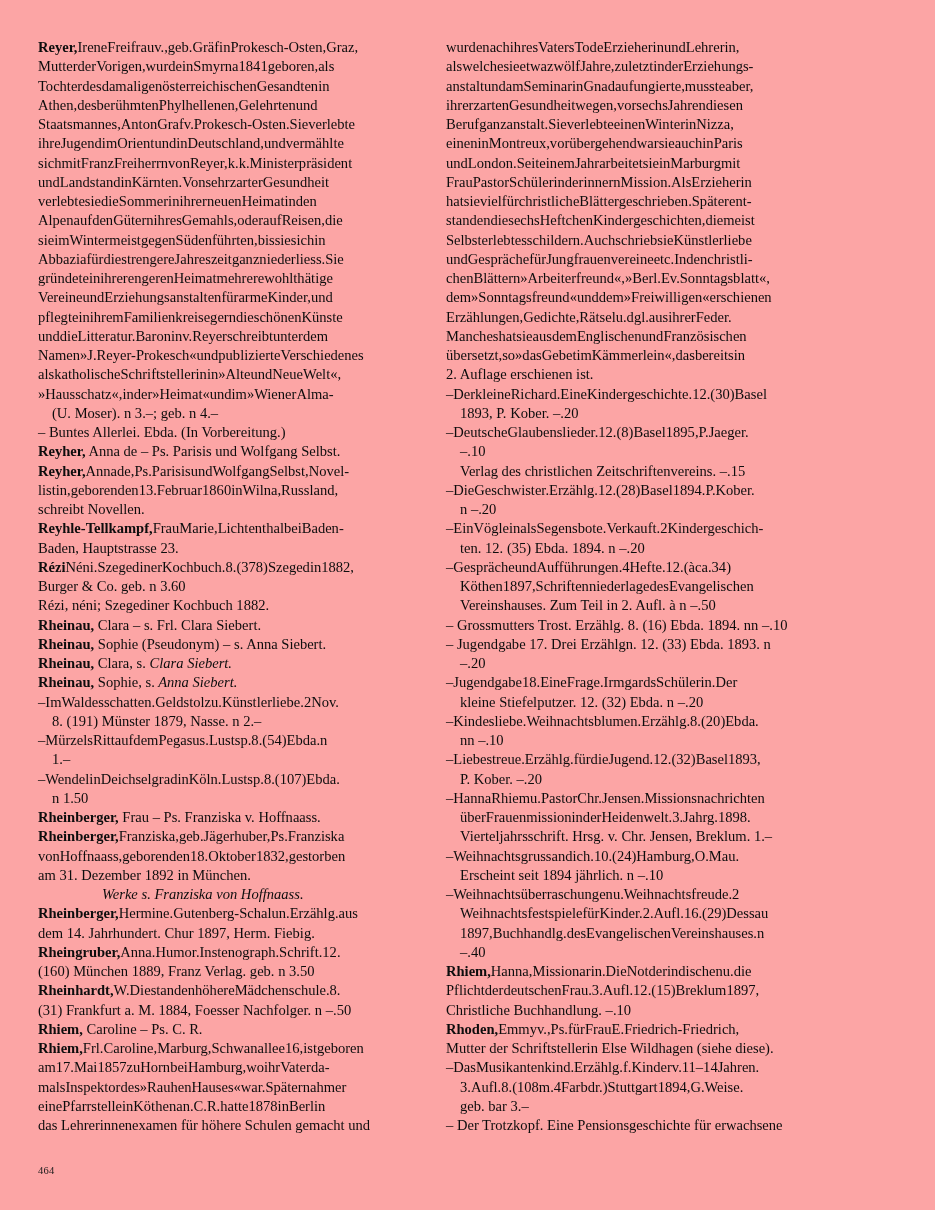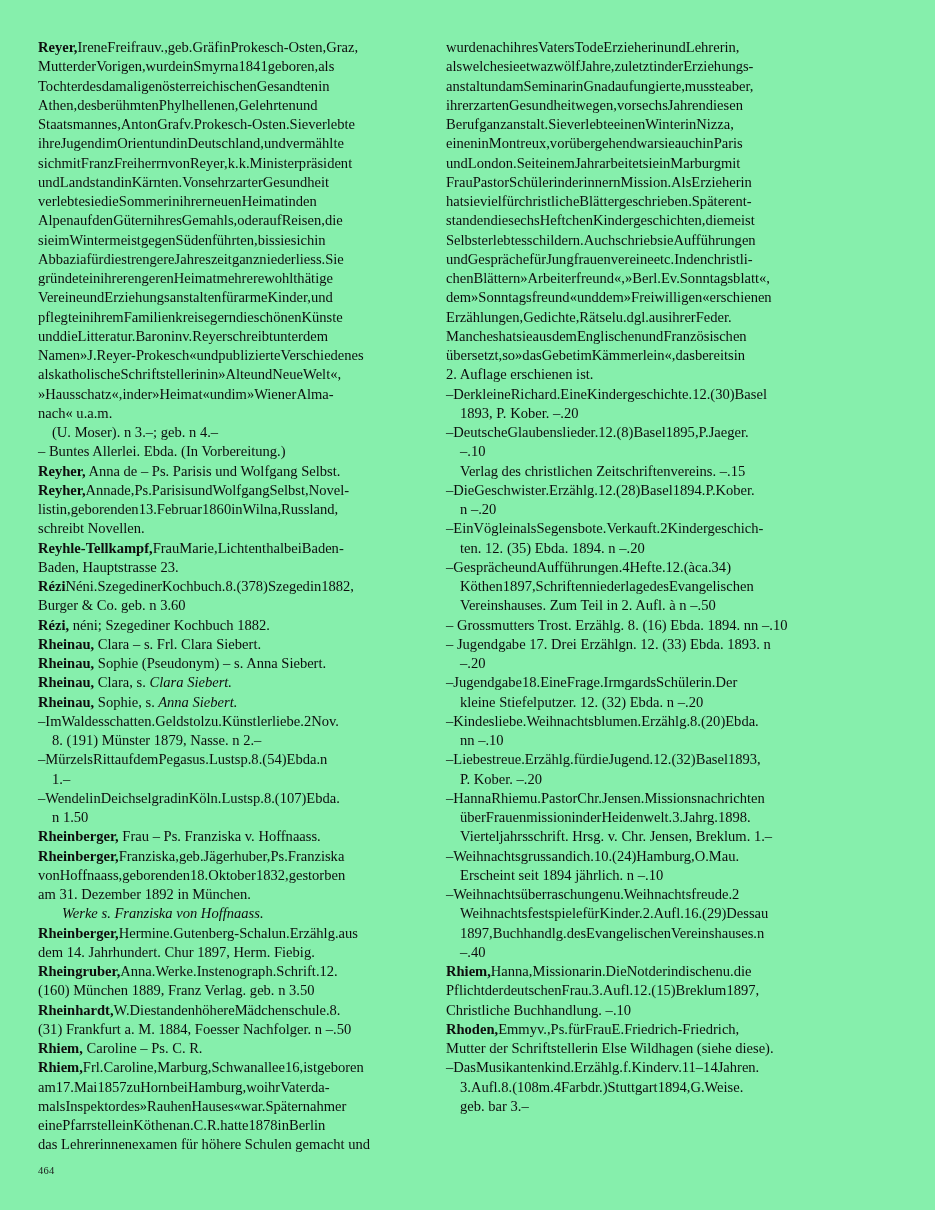--- a/index.html
+++ b/index.html
@@ -14,21 +14,21 @@
     font-family: "Liberation Serif", "DejaVu Serif", serif;
     color: #0d0d0d;
     overflow: hidden;
   }
 
   #page {
     position: absolute;
     left: 0; top: 0;
     width: 935px;
     height: 1210px;
-    background: #86efac;
+    background: #fca5a5;
   }
 
   .columns {
     position: absolute;
     left: 38px;
     top: 38px;
     width: 788px;
     height: 1120px;
     display: flex;
     flex-direction: row;
@@ -109,21 +109,20 @@
           <div class="ln"><span>Alpen</span><span>auf</span><span>den</span><span>Gütern</span><span>ihres</span><span>Gemahls,</span><span>oder</span><span>auf</span><span>Reisen,</span><span>die</span></div>
           <div class="ln"><span>sie</span><span>im</span><span>Winter</span><span>meist</span><span>gegen</span><span>Süden</span><span>führten,</span><span>bis</span><span>sie</span><span>sich</span><span>in</span></div>
           <div class="ln"><span>Abbazia</span><span>für</span><span>die</span><span>strengere</span><span>Jahreszeit</span><span>ganz</span><span>niederliess.</span><span>Sie</span></div>
           <div class="ln"><span>gründete</span><span>in</span><span>ihrer</span><span>engeren</span><span>Heimat</span><span>mehrere</span><span>wohlthätige</span></div>
           <div class="ln"><span>Vereine</span><span>und</span><span>Erziehungsanstalten</span><span>für</span><span>arme</span><span>Kinder,</span><span>und</span></div>
           <div class="ln"><span>pflegte</span><span>in</span><span>ihrem</span><span>Familienkreise</span><span>gern</span><span>die</span><span>schönen</span><span>Künste</span></div>
           <div class="ln"><span>und</span><span>die</span><span>Litteratur.</span><span>Baronin</span><span>v.</span><span>Reyer</span><span>schreibt</span><span>unter</span><span>dem</span></div>
           <div class="ln"><span>Namen</span><span>»J.</span><span>Reyer-Prokesch«</span><span>und</span><span>publizierte</span><span>Verschiedenes</span></div>
           <div class="ln"><span>als</span><span>katholische</span><span>Schriftstellerin</span><span>in</span><span>»Alte</span><span>und</span><span>Neue</span><span>Welt«,</span></div>
           <div class="ln"><span>»Hausschatz«,</span><span>in</span><span>der</span><span>»Heimat«</span><span>und</span><span>im</span><span>»Wiener</span><span>Alma-</span></div>
-          <div class="ln nojust"><span>nach«</span><span> u.a.m.</span></div>
         </div>
         <div class="entry">
           <div class="ln nojust indent-hang"><span>(U.</span><span> Moser).</span><span> n</span><span> 3.–;</span><span> geb.</span><span> n</span><span> 4.–</span></div>
         </div>
         <div class="entry">
           <div class="ln nojust"><span>–</span><span> Buntes</span><span> Allerlei.</span><span> Ebda.</span><span> (In</span><span> Vorbereitung.)</span></div>
         </div>
         <div class="entry">
           <div class="ln nojust"><span style="font-weight: bold;">Reyher,</span><span> Anna</span><span> de</span><span> –</span><span> Ps.</span><span> Parisis</span><span> und</span><span> Wolfgang</span><span> Selbst.</span></div>
         </div>
@@ -134,21 +133,21 @@
         </div>
         <div class="entry">
           <div class="ln"><span style="font-weight: bold;">Reyhle-Tellkampf,</span><span>Frau</span><span>Marie,</span><span>Lichtenthal</span><span>bei</span><span>Baden-</span></div>
           <div class="ln nojust"><span>Baden,</span><span> Hauptstrasse</span><span> 23.</span></div>
         </div>
         <div class="entry">
           <div class="ln"><span style="font-weight: bold;">Rézi</span><span>Néni.</span><span>Szegediner</span><span>Kochbuch.</span><span>8.</span><span>(378)</span><span>Szegedin</span><span>1882,</span></div>
           <div class="ln nojust"><span>Burger</span><span> &amp;</span><span> Co.</span><span> geb.</span><span> n</span><span> 3.60</span></div>
         </div>
         <div class="entry">
-          <div class="ln nojust"><span style="font-weight: bold;">Rézi,</span><span> néni;</span><span> Szegediner</span><span> Kochbuch</span><span> 1882.</span></div>
+          <div class="ln nojust"><span style="font-weight: normal;">Rézi,</span><span> néni;</span><span> Szegediner</span><span> Kochbuch</span><span> 1882.</span></div>
         </div>
         <div class="entry">
           <div class="ln nojust"><span style="font-weight: bold;">Rheinau,</span><span> Clara</span><span> –</span><span> s.</span><span> Frl.</span><span> Clara</span><span> Siebert.</span></div>
         </div>
         <div class="entry">
           <div class="ln nojust"><span style="font-weight: bold;">Rheinau,</span><span> Sophie</span><span> (Pseudonym)</span><span> –</span><span> s.</span><span> Anna</span><span> Siebert.</span></div>
         </div>
         <div class="entry">
           <div class="ln nojust"><span style="font-weight: bold;">Rheinau,</span><span> Clara,</span><span> s.</span><span style="font-style: italic;"> Clara</span><span style="font-style: italic;"> Siebert.</span></div>
         </div>
@@ -169,28 +168,28 @@
         </div>
         <div class="entry">
           <div class="ln nojust"><span style="font-weight: bold;">Rheinberger,</span><span> Frau</span><span> –</span><span> Ps.</span><span> Franziska</span><span> v.</span><span> Hoffnaass.</span></div>
         </div>
         <div class="entry">
           <div class="ln"><span style="font-weight: bold;">Rheinberger,</span><span>Franziska,</span><span>geb.</span><span>Jägerhuber,</span><span>Ps.</span><span>Franziska</span></div>
           <div class="ln"><span>von</span><span>Hoffnaass,</span><span>geboren</span><span>den</span><span>18.</span><span>Oktober</span><span>1832,</span><span>gestorben</span></div>
           <div class="ln nojust"><span>am</span><span> 31.</span><span> Dezember</span><span> 1892</span><span> in</span><span> München.</span></div>
         </div>
         <div class="entry">
-          <div class="ln nojust indent-werke"><span style="font-style: italic;">Werke</span><span style="font-style: italic;"> s.</span><span style="font-style: italic;"> Franziska</span><span style="font-style: italic;"> von</span><span style="font-style: italic;"> Hoffnaass.</span></div>
+          <div class="ln nojust indent-werke"><span style="font-style: italic; margin-left: 40px;">Werke</span><span style="font-style: italic;"> s.</span><span style="font-style: italic;"> Franziska</span><span style="font-style: italic;"> von</span><span style="font-style: italic;"> Hoffnaass.</span></div>
         </div>
         <div class="entry">
           <div class="ln"><span style="font-weight: bold;">Rheinberger,</span><span>Hermine.</span><span>Gutenberg-Schalun.</span><span>Erzählg.</span><span>aus</span></div>
           <div class="ln nojust"><span>dem</span><span> 14.</span><span> Jahrhundert.</span><span> Chur</span><span> 1897,</span><span> Herm.</span><span> Fiebig.</span></div>
         </div>
         <div class="entry">
-          <div class="ln"><span style="font-weight: bold;">Rheingruber,</span><span>Anna.</span><span>Werke.</span><span>In</span><span>stenograph.</span><span>Schrift.</span><span>12.</span></div>
+          <div class="ln"><span style="font-weight: bold;">Rheingruber,</span><span>Anna.</span><span>Humor.</span><span>In</span><span>stenograph.</span><span>Schrift.</span><span>12.</span></div>
           <div class="ln nojust"><span>(160)</span><span> München</span><span> 1889,</span><span> Franz</span><span> Verlag.</span><span> geb.</span><span> n</span><span> 3.50</span></div>
         </div>
         <div class="entry">
           <div class="ln"><span style="font-weight: bold;">Rheinhardt,</span><span>W.</span><span>Die</span><span>standen</span><span>höhere</span><span>Mädchenschule.</span><span>8.</span></div>
           <div class="ln nojust"><span>(31)</span><span> Frankfurt</span><span> a.</span><span> M.</span><span> 1884,</span><span> Foesser</span><span> Nachfolger.</span><span> n</span><span> –.50</span></div>
         </div>
         <div class="entry">
           <div class="ln nojust"><span style="font-weight: bold;">Rhiem,</span><span> Caroline</span><span> –</span><span> Ps.</span><span> C.</span><span> R.</span></div>
         </div>
         <div class="entry">
@@ -206,21 +205,21 @@
           <div class="ln"><span>wurde</span><span>nach</span><span>ihres</span><span>Vaters</span><span>Tode</span><span>Erzieherin</span><span>und</span><span>Lehrerin,</span></div>
           <div class="ln"><span>als</span><span>welche</span><span>sie</span><span>etwa</span><span>zwölf</span><span>Jahre,</span><span>zuletzt</span><span>in</span><span>der</span><span>Erziehungs-</span></div>
           <div class="ln"><span>anstalt</span><span>und</span><span>am</span><span>Seminar</span><span>in</span><span>Gnadau</span><span>fungierte,</span><span>musste</span><span>aber,</span></div>
           <div class="ln"><span>ihrer</span><span>zarten</span><span>Gesundheit</span><span>wegen,</span><span>vor</span><span>sechs</span><span>Jahren</span><span>diesen</span></div>
           <div class="ln"><span>Beruf</span><span>ganz</span><span>anstalt.</span><span>Sie</span><span>verlebte</span><span>einen</span><span>Winter</span><span>in</span><span>Nizza,</span></div>
           <div class="ln"><span>einen</span><span>in</span><span>Montreux,</span><span>vorübergehend</span><span>war</span><span>sie</span><span>auch</span><span>in</span><span>Paris</span></div>
           <div class="ln"><span>und</span><span>London.</span><span>Seit</span><span>einem</span><span>Jahr</span><span>arbeitet</span><span>sie</span><span>in</span><span>Marburg</span><span>mit</span></div>
           <div class="ln"><span>Frau</span><span>Pastor</span><span>Schüler</span><span>in</span><span>der</span><span>innern</span><span>Mission.</span><span>Als</span><span>Erzieherin</span></div>
           <div class="ln"><span>hat</span><span>sie</span><span>viel</span><span>für</span><span>christliche</span><span>Blätter</span><span>geschrieben.</span><span>Später</span><span>ent-</span></div>
           <div class="ln"><span>standen</span><span>die</span><span>sechs</span><span>Heftchen</span><span>Kindergeschichten,</span><span>die</span><span>meist</span></div>
-          <div class="ln"><span>Selbsterlebtes</span><span>schildern.</span><span>Auch</span><span>schrieb</span><span>sie</span><span>Aufführungen</span></div>
+          <div class="ln"><span>Selbsterlebtes</span><span>schildern.</span><span>Auch</span><span>schrieb</span><span>sie</span><span>Künstlerliebe</span></div>
           <div class="ln"><span>und</span><span>Gespräche</span><span>für</span><span>Jungfrauenvereine</span><span>etc.</span><span>In</span><span>den</span><span>christli-</span></div>
           <div class="ln"><span>chen</span><span>Blättern</span><span>»Arbeiterfreund«,</span><span>»Berl.</span><span>Ev.</span><span>Sonntagsblatt«,</span></div>
           <div class="ln"><span>dem</span><span>»Sonntagsfreund«</span><span>und</span><span>dem</span><span>»Freiwilligen«</span><span>erschienen</span></div>
           <div class="ln"><span>Erzählungen,</span><span>Gedichte,</span><span>Rätsel</span><span>u.</span><span>dgl.</span><span>aus</span><span>ihrer</span><span>Feder.</span></div>
           <div class="ln"><span>Manches</span><span>hat</span><span>sie</span><span>aus</span><span>dem</span><span>Englischen</span><span>und</span><span>Französischen</span></div>
           <div class="ln"><span>übersetzt,</span><span>so</span><span>»das</span><span>Gebet</span><span>im</span><span>Kämmerlein«,</span><span>das</span><span>bereits</span><span>in</span></div>
           <div class="ln nojust"><span>2.</span><span> Auflage</span><span> erschienen</span><span> ist.</span></div>
         </div>
         <div class="entry">
           <div class="ln"><span>–</span><span>Der</span><span>kleine</span><span>Richard.</span><span>Eine</span><span>Kindergeschichte.</span><span>12.</span><span>(30)</span><span>Basel</span></div>
@@ -287,18 +286,21 @@
         </div>
         <div class="entry">
           <div class="ln"><span style="font-weight: bold;">Rhoden,</span><span>Emmy</span><span>v.,</span><span>Ps.</span><span>für</span><span>Frau</span><span>E.</span><span>Friedrich-Friedrich,</span></div>
           <div class="ln nojust"><span>Mutter</span><span> der</span><span> Schriftstellerin</span><span> Else</span><span> Wildhagen</span><span> (siehe</span><span> diese).</span></div>
         </div>
         <div class="entry">
           <div class="ln"><span>–</span><span>Das</span><span>Musikantenkind.</span><span>Erzählg.</span><span>f.</span><span>Kinder</span><span>v.</span><span>11–14</span><span>Jahren.</span></div>
           <div class="ln indent-hang"><span>3.</span><span>Aufl.</span><span>8.</span><span>(108</span><span>m.</span><span>4</span><span>Farbdr.)</span><span>Stuttgart</span><span>1894,</span><span>G.</span><span>Weise.</span></div>
           <div class="ln nojust indent-hang"><span>geb.</span><span> bar</span><span> 3.–</span></div>
         </div>
+        <div class="entry">
+          <div class="ln nojust"><span>–</span><span> Der</span><span> Trotzkopf.</span><span> Eine</span><span> Pensionsgeschichte</span><span> für</span><span> erwachsene</span></div>
+        </div>
       </div>
   </div>
 
   <div class="folio">464</div>
 
 </div>
 
 </body></html>

